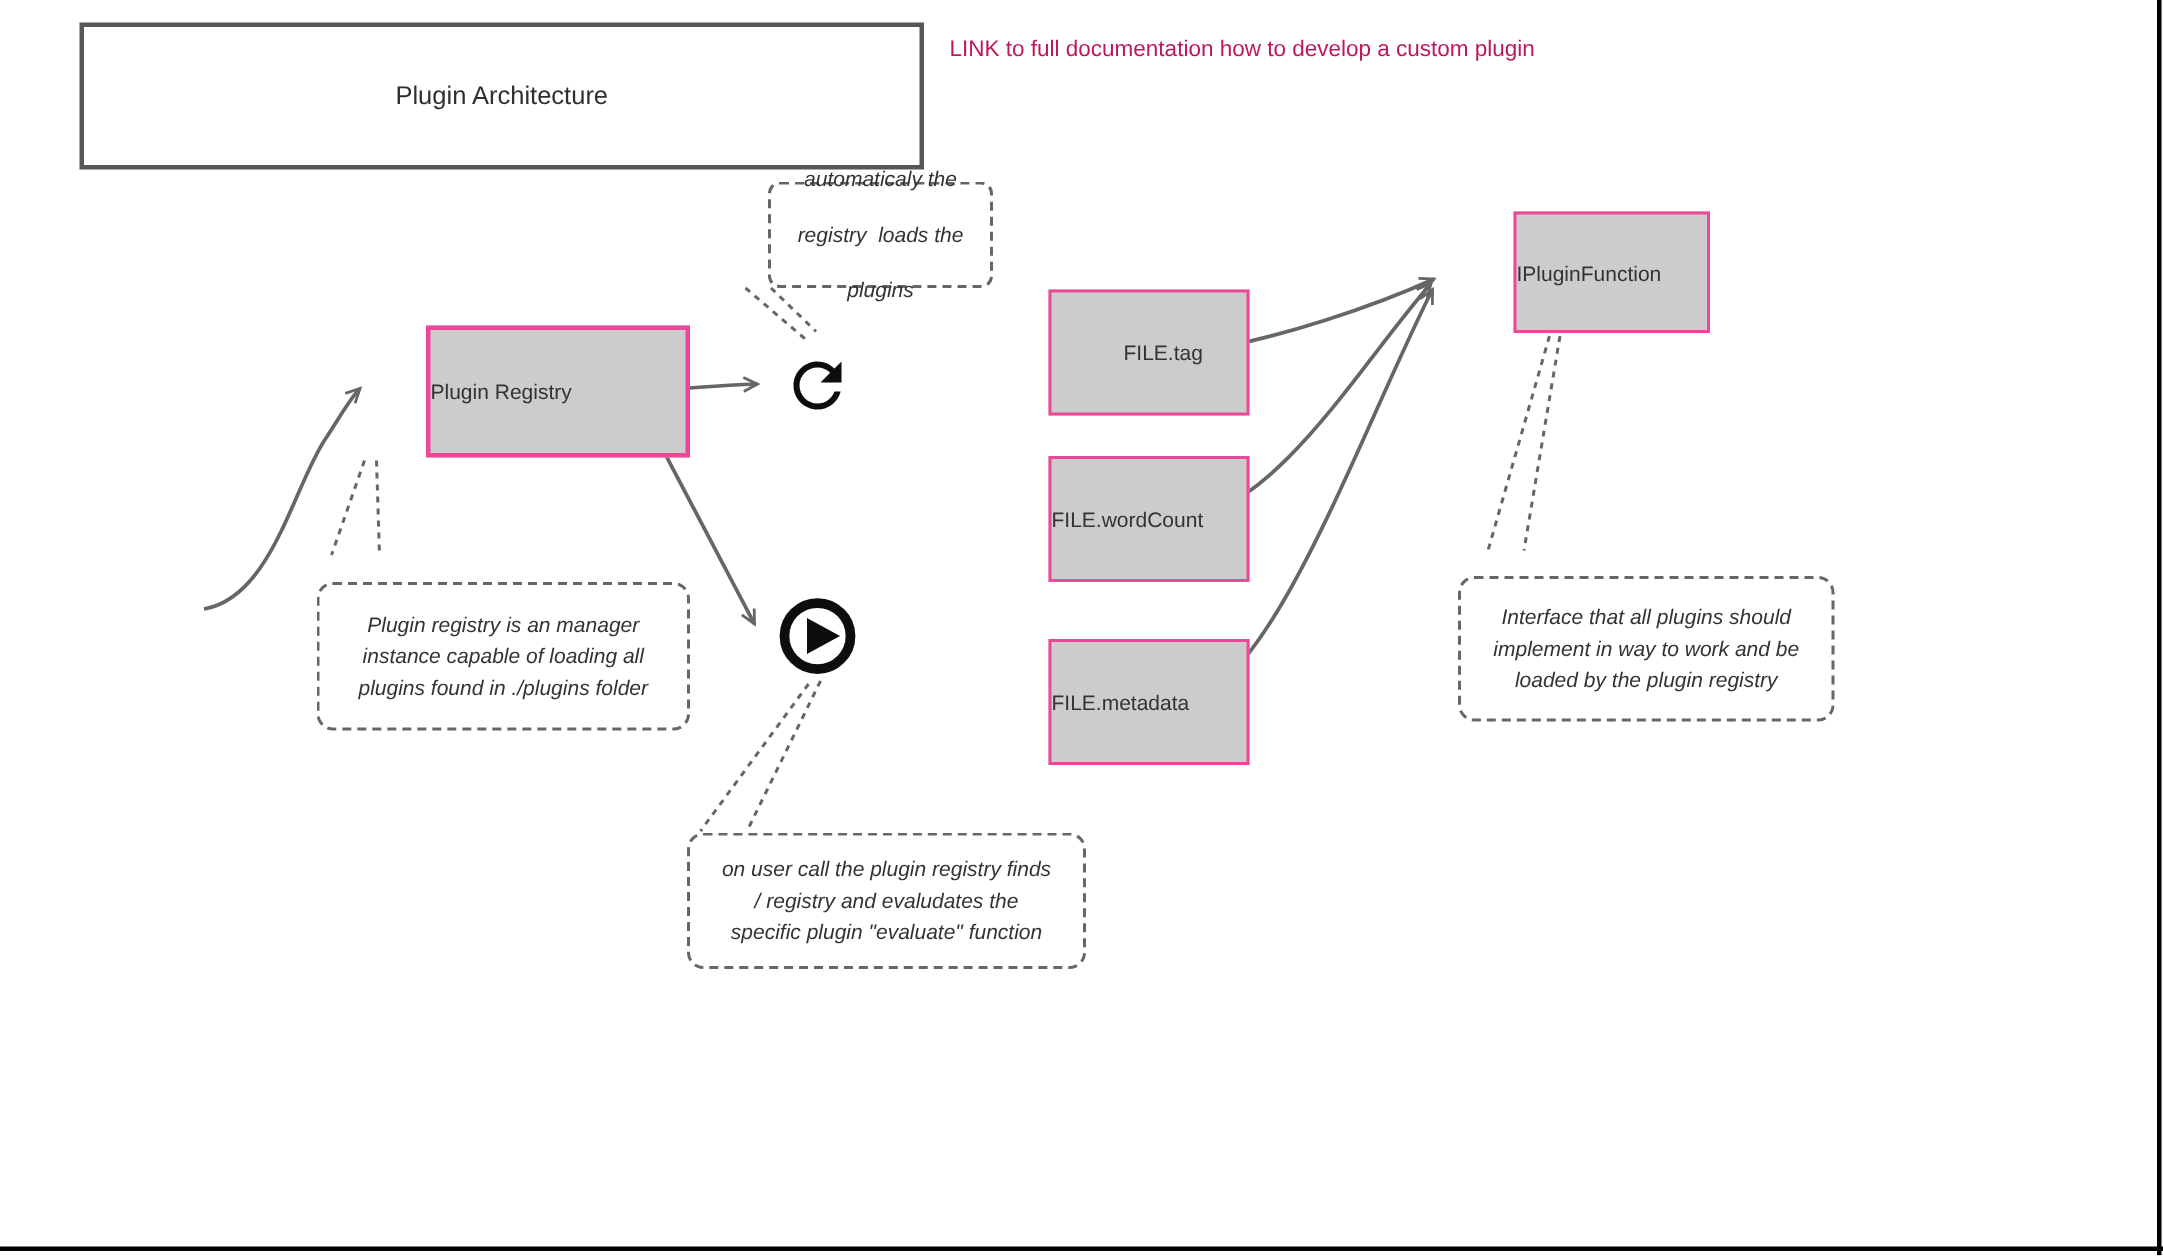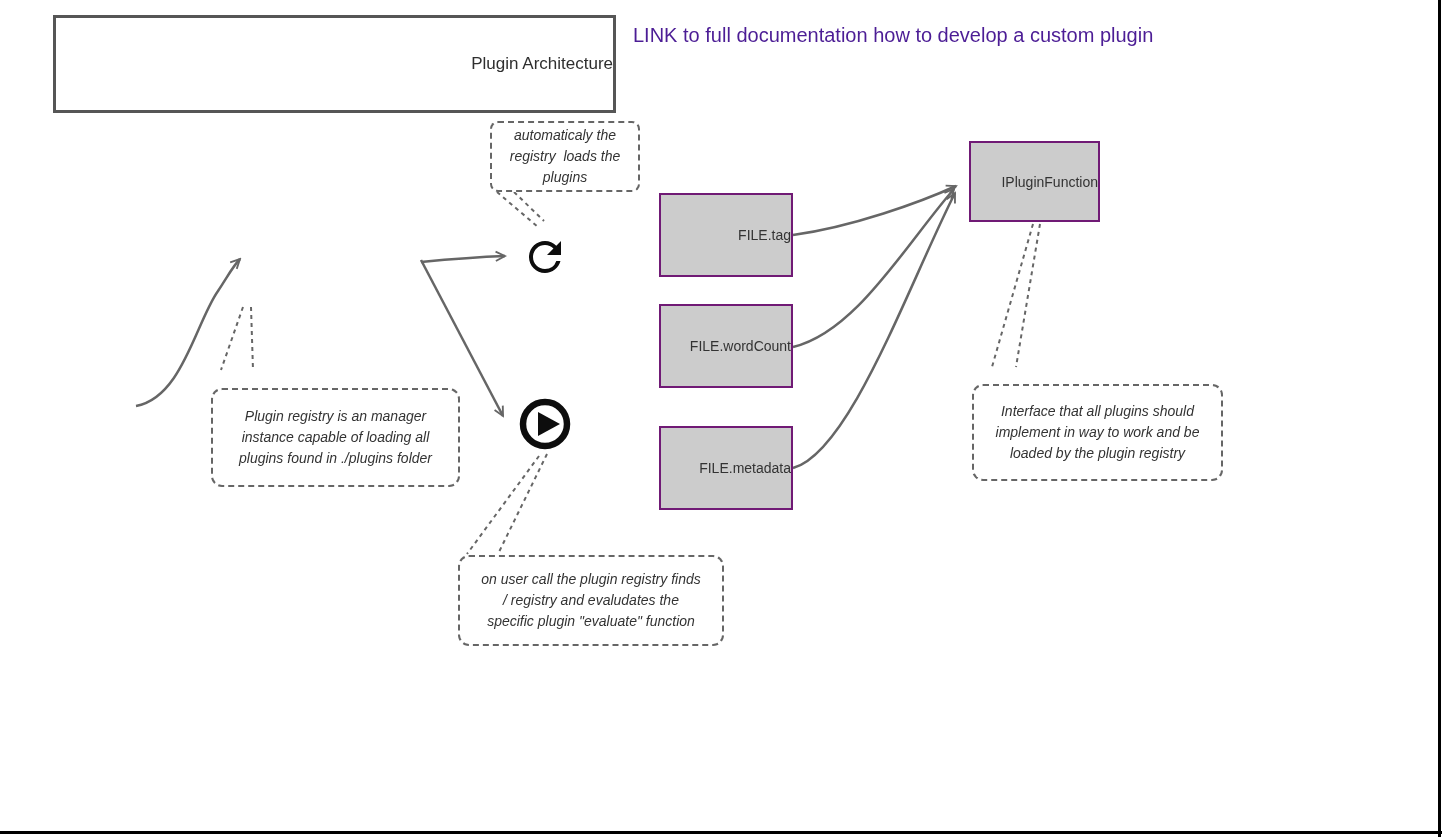--- a/index.html
+++ b/index.html
@@ -5,50 +5,50 @@
   html,body{margin:0;padding:0;background:#fff;}
   .canvas{
     position:relative;width:1442px;height:837px;background:#ffffff;
     font-family:"Liberation Sans", sans-serif;color:#333;overflow:hidden;
   }
   .layer{position:absolute;left:0;top:0;width:1442px;height:837px;}
   
   .title-box{
     position:absolute;left:53px;top:15px;width:557px;height:92px;
     border:3px solid #565656;background:#ffffff;
-    display:flex;align-items:center;justify-content:flex-end;
+    display:flex;align-items:center;justify-content:center;
     font-size:17px;color:#2f2f2f;
   }
   
-  .link-intro{position:absolute;left:633px;top:24px;font-size:20px;color:#4c1d95;}
+  .link-intro{position:absolute;left:633px;top:24px;font-size:15px;color:#be185d;}
   .link-url{position:absolute;left:633px;top:53px;font-size:15px;color:#333;}
   
   .node{
-    position:absolute;background:#cccccc;border:3px solid #701a75;
-    display:flex;align-items:center;justify-content:flex-end;
-    font-size:14px;color:#333;text-align:center;box-sizing:border-box;
+    position:absolute;background:#cccccc;border:3px solid #ec4899;
+    display:flex;align-items:center;justify-content:flex-start;
+    font-size:14px;color:#333;text-align:center;box-sizing:border-box;margin-left:40px;
   }
   .node-registry{left:244px;top:217px;width:176px;height:88px;}
   .node-filetag{left:659px;top:193px;width:134px;height:84px;border-width:2.5px;padding-left:48px;}
   .node-wordcount{left:659px;top:304px;width:134px;height:84px;border-width:2.5px;}
   .node-metadata{left:659px;top:426px;width:134px;height:84px;border-width:2.5px;}
   .node-iplugin{left:969px;top:141px;width:131px;height:81px;border-width:2.5px;}
   .node-circle{
     left:30px;top:359px;width:94px;height:94px;border-radius:50%;
     font-size:15px;
   }
   
   .callout{
     position:absolute;border:2px dashed #666666;border-radius:11px;
     display:flex;flex-direction:column;align-items:center;justify-content:center;
     font-size:14px;font-style:italic;color:#333;line-height:21px;
     box-sizing:border-box;text-align:center;background:#fff;
   }
   .callout .cl{white-space:pre;}
-  .callout-auto{left:490px;top:121px;width:150px;height:71px;border-radius:8px;}
+  .callout-auto{left:512px;top:121px;width:150px;height:71px;border-radius:8px;gap:16px;}
   .callout-registry{left:211px;top:388px;width:249px;height:99px;}
   .callout-interface{left:972px;top:384px;width:251px;height:97px;}
   .callout-evaluate{left:458px;top:555px;width:266px;height:91px;}
   
   .page-border-right{position:absolute;top:0;bottom:0;left:1438px;width:3px;background:#000;}
   .page-border-bottom{position:absolute;left:0;width:1442px;top:831px;height:3px;background:#000;}
 </style>
 </head>
 <body>
 
@@ -94,20 +94,23 @@
       <polygon points="538,412 560,424 538,436" fill="#0d0d0d"></polygon>
     </g>
   </svg>
 
   <div class="title-box">
     <span>Plugin Architecture</span>
   </div>
 
   <div class="link-intro">LINK to full documentation how to develop a custom plugin</div>
 
+  <div class="node node-registry">
+    <span>Plugin Registry</span>
+  </div>
   <div class="node node-filetag">
     <span>FILE.tag</span>
   </div>
   <div class="node node-wordcount">
     <span>FILE.wordCount</span>
   </div>
   <div class="node node-metadata">
     <span>FILE.metadata</span>
   </div>
   <div class="node node-iplugin">

